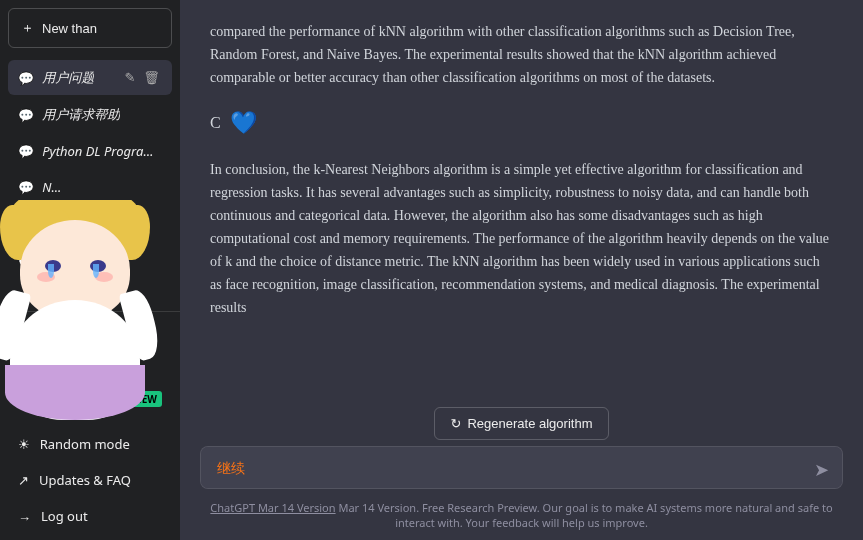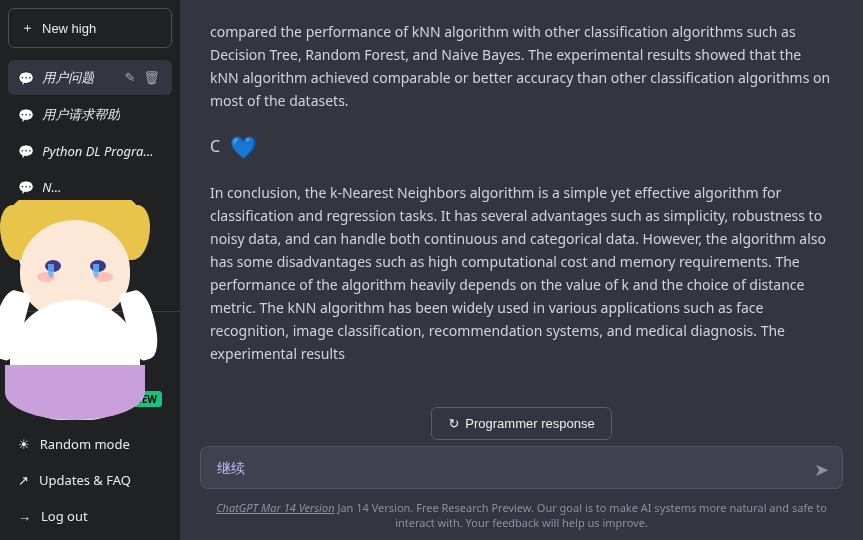--- a/index.html
+++ b/index.html
@@ -142,20 +142,21 @@
       background: #343541;
       position: relative;
     }
 
     .chat-messages {
       flex: 1;
       overflow-y: auto;
       padding: 20px 30px 10px 30px;
       scrollbar-width: thin;
       scrollbar-color: #555 transparent;
+      font-family: Liberation Serif, serif;
     }
 
     .message-block {
       color: #d1d5db;
       font-size: 14px;
       line-height: 1.65;
       margin-bottom: 16px;
     }
 
     .conclusion-heading {
@@ -199,21 +200,21 @@
       width: 100%;
       position: relative;
     }
 
     .chat-input {
       width: 100%;
       background: #40414f;
       border: 1px solid rgba(255,255,255,0.1);
       border-radius: 8px;
       padding: 11px 44px 11px 16px;
-      color: #c4b5fd;
+      color: #f97316;
       font-size: 14px;
       outline: none;
       resize: none;
       font-family: inherit;
     }
     .chat-input::placeholder { color: #8e8ea0; }
 
     .send-btn {
       position: absolute;
       right: 10px;
@@ -229,21 +230,20 @@
 
     .footer-notice {
       font-size: 11px;
       color: #8e8ea0;
       text-align: center;
       padding-bottom: 6px;
     }
     .footer-notice a {
       color: #8e8ea0;
       text-decoration: underline;
-      font-style: italic;
     }
 
     
     .mascot {
       position: relative;
       width: 180px;
       height: 220px;
     }
     .mascot-body {
       position: absolute;
@@ -393,21 +393,21 @@
       border-radius: 50% 50% 0 0;
     }
   </style>
 </head>
 <body>
 
 <div class="sidebar">
   <div class="sidebar-top">
     <button class="new-chat-btn">
       <span>＋</span>
-      <span>New high</span>
+      <span>New than</span>
     </button>
   </div>
 
   <div class="sidebar-conversations">
 
     <div class="conv-item active">
       <div class="conv-item-label">
         <span>💬</span>
         <span class="conv-item-text">用户问题</span>
       </div>
@@ -513,28 +513,28 @@
     </div>
 
     <div class="message-block">
       <p>In conclusion, the k-Nearest Neighbors algorithm is a simple yet effective algorithm for classification and regression tasks. It has several advantages such as simplicity, robustness to noisy data, and can handle both continuous and categorical data. However, the algorithm also has some disadvantages such as high computational cost and memory requirements. The performance of the algorithm heavily depends on the value of k and the choice of distance metric. The kNN algorithm has been widely used in various applications such as face recognition, image classification, recommendation systems, and medical diagnosis. The experimental results</p>
     </div>
   </div>
 
   <div class="chat-footer">
     <button class="regenerate-btn">
       <span>↻</span>
-      <span>Programmer response</span>
+      <span>Regenerate algorithm</span>
     </button>
 
     <div class="input-area">
       <textarea class="chat-input" rows="1" style="">继续</textarea>
       <button class="send-btn">
         <span>➤</span>
       </button>
     </div>
 
     <div class="footer-notice">
       <a href="#">ChatGPT Mar 14 Version</a>
-      <span> Jan 14 Version. Free Research Preview. Our goal is to make AI systems more natural and safe to interact with. Your feedback will help us improve.</span>
+      <span> Mar 14 Version. Free Research Preview. Our goal is to make AI systems more natural and safe to interact with. Your feedback will help us improve.</span>
     </div>
   </div>
 </div>
 
 </body></html>

